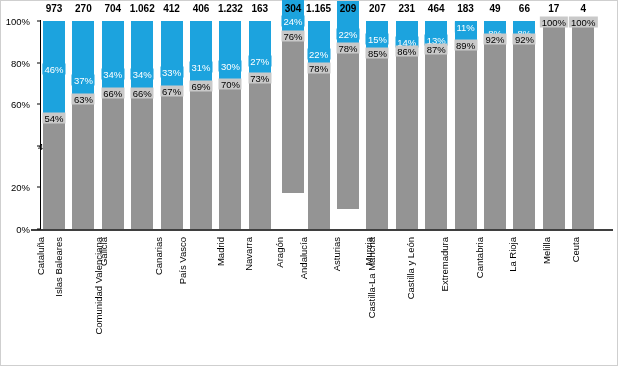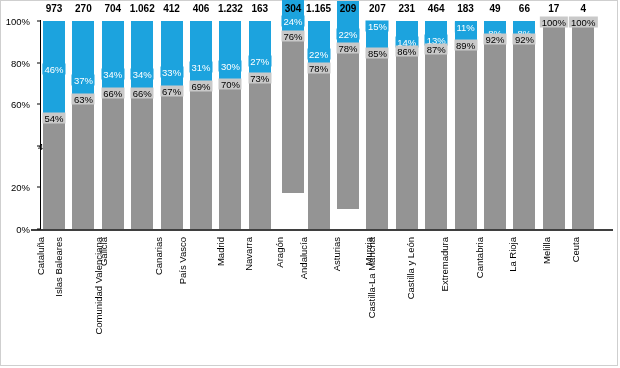--- a/index.html
+++ b/index.html
@@ -221,21 +221,21 @@
         <div class="seg-gray" style="height: 162.24px;"></div>
         <div class="seg-blue" style="bottom: 162.24px; height: 45.76px;"></div>
         <div class="lbl-top">209</div>
         <div class="lbl-blue" style="bottom: 175.053px;">22%</div>
         <div class="lbl-gray" style="bottom: 150.24px;">78%</div>
       </div>
       <div class="bar-col" style="left: 365.4px; top: 20px; height: 208px;">
         <div class="seg-gray" style="height: 176.8px;"></div>
         <div class="seg-blue" style="bottom: 176.8px; height: 31.2px;"></div>
         <div class="lbl-top">207</div>
-        <div class="lbl-blue" style="bottom: 203px; text-align: center;">15%</div>
+        <div class="lbl-blue" style="bottom: 190px; text-align: center;">15%</div>
         <div class="lbl-gray" style="bottom: 164.8px;">85%</div>
       </div>
       <div class="bar-col" style="left: 394.8px; top: 20px; height: 208px;">
         <div class="seg-gray" style="height: 178.88px;"></div>
         <div class="seg-blue" style="bottom: 178.88px; height: 29.12px;"></div>
         <div class="lbl-top">231</div>
         <div class="lbl-blue" style="bottom: 187.034px;">14%</div>
         <div class="lbl-gray" style="bottom: 166.88px;">86%</div>
       </div>
       <div class="bar-col" style="left: 424.2px; top: 20px; height: 208px;">

